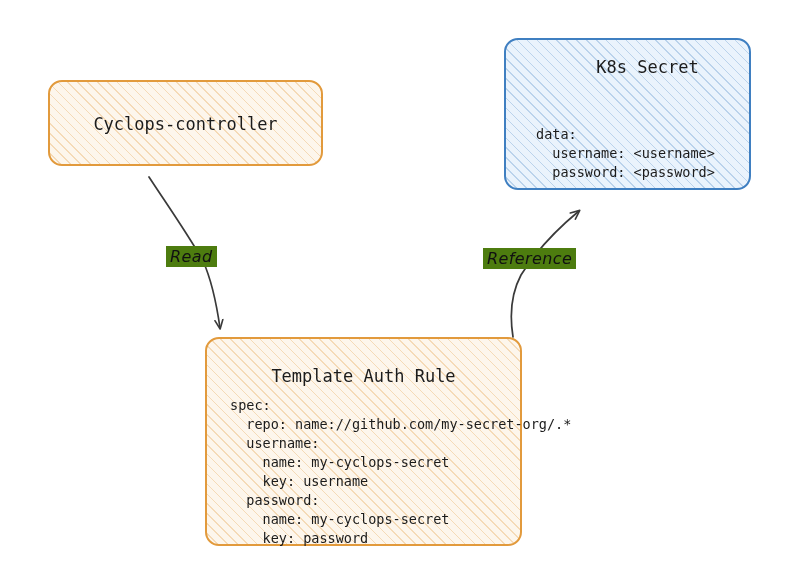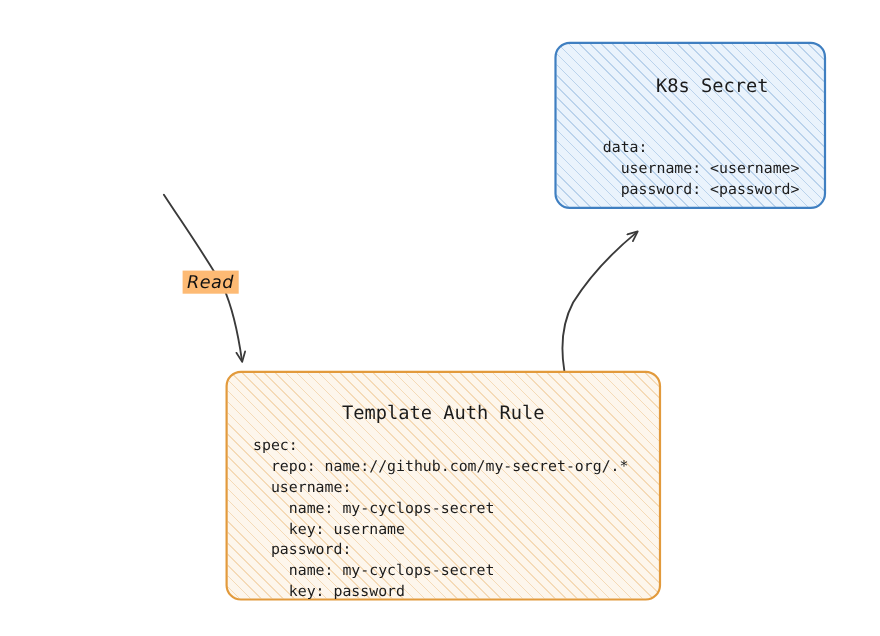--- a/index.html
+++ b/index.html
@@ -87,34 +87,34 @@
   #node-secret {
     left: 504px;
     top: 38px;
     width: 247px;
     height: 152px;
   }
   #node-secret .title-wrap {
     position: absolute;
     left: 0;
     right: 0;
-    top: 28px;
+    top: 16px;
     margin-left: 40px;
   }
   #node-secret .node-body {
     position: absolute;
-    left: 42px;
+    left: 30px;
     top: 85px;
   }
 
   
   #node-rule {
     left: 205px;
     top: 337px;
-    width: 396px;
+    width: 317px;
     height: 209px;
   }
   #node-rule .node-title {
     position: absolute;
     left: 0;
     right: 0;
     top: 26px;
   }
   #node-rule .node-body {
     position: absolute;
@@ -133,21 +133,21 @@
   }
 
   .edge-label {
     position: absolute;
     color: #111111;
     font-family: "DejaVu Sans", sans-serif;
     font-size: 16px;
     font-style: italic;
     letter-spacing: 0.4px;
     white-space: pre;
-    background: #fdba74;
+    background: #4d7c0f;
     padding: 1px 4px;
   }
   #label-read {
     left: 166px;
     top: 246px;
   }
   #label-reference {
     left: 483px;
     top: 248px;
   }
@@ -164,21 +164,27 @@
       </marker>
     </defs>
 
     <path d="M149,177 C 168,206 189,236 203,261 C 212,281 217,307 220,328" fill="none" stroke="#3a3a3a" stroke-width="1.7" stroke-linecap="round" marker-end="url(#arrowhead)"></path>
 
     <path d="M513,337 C 509,312 512,292 521,275 C 538,248 562,225 579,211" fill="none" stroke="#3a3a3a" stroke-width="1.7" stroke-linecap="round" marker-end="url(#arrowhead)"></path>
   </svg>
 
   <div class="edge-label" id="label-read">Read</div>
 
-
+  <div class="edge-label" id="label-reference">Reference</div>
+
+  <div class="node node-orange" id="node-cyclops">
+    <div class="node-inner">
+      <div class="node-title">Cyclops-controller</div>
+    </div>
+  </div>
 
   <div class="node node-blue" id="node-secret">
     <div class="node-inner">
       <div class="title-wrap">
         <div class="node-title">K8s Secret</div>
       </div>
       <div class="node-body">data:
   username: &lt;username&gt;
   password: &lt;password&gt;</div>
     </div>

